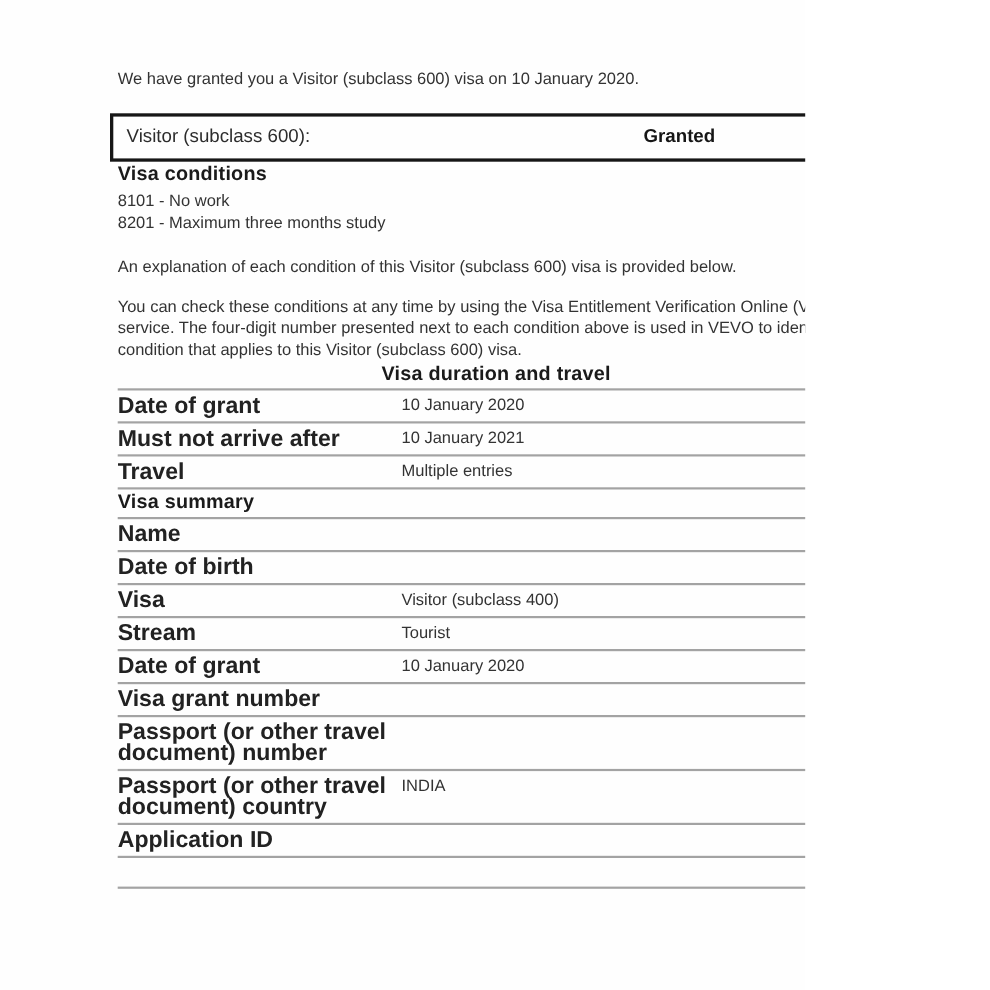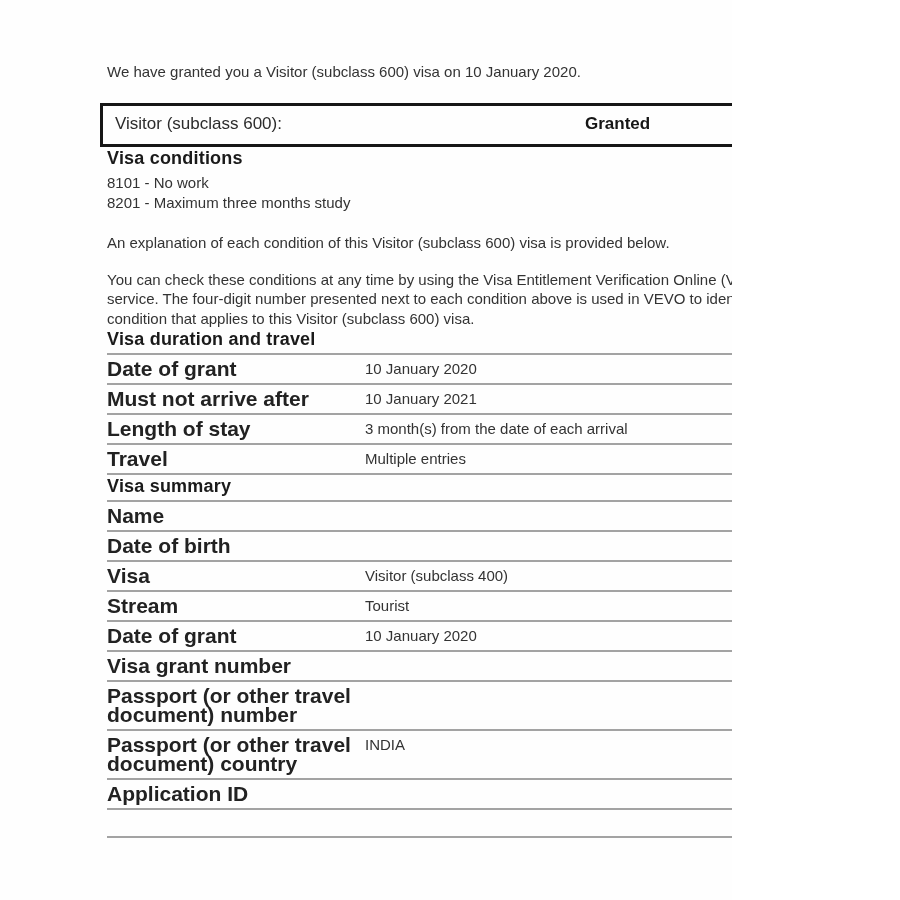--- a/index.html
+++ b/index.html
@@ -53,21 +53,21 @@
   }
   h2.section-title {
     margin: 0;
     font-size: 18px;
     font-weight: bold;
     line-height: 22px;
     color: #1a1a1a;
     letter-spacing: 0.2px;
   }
   .mt-conditions { margin-top: 20px; }
-  .mt-duration   { margin-top: 24px; }
+  .mt-duration   { margin-top: 24px; text-align: center; }
   .mt-summary    { margin-top: 26px; }
   .conditions-list {
     margin-top: 4px;
     font-size: 15px;
     line-height: 20px;
     color: #333333;
   }
   .para {
     margin: 20px 0 0 0;
     font-size: 15px;
@@ -138,24 +138,20 @@
     <div class="dtable">
       <div class="trow">
         <div class="tlabel">Date of grant</div>
         <div class="tvalue">10 January 2020</div>
       </div>
       <div class="trow">
         <div class="tlabel">Must not arrive after</div>
         <div class="tvalue">10 January 2021</div>
       </div>
       <div class="trow">
-        <div class="tlabel">Length of stay</div>
-        <div class="tvalue">3 month(s) from the date of each arrival</div>
-      </div>
-      <div class="trow">
         <div class="tlabel">Travel</div>
         <div class="tvalue">Multiple entries</div>
       </div>
     </div>
 
     <h2 class="section-title mt-summary">Visa summary</h2>
     <div class="dtable">
       <div class="trow">
         <div class="tlabel">Name</div>
         <div class="tvalue"></div>

